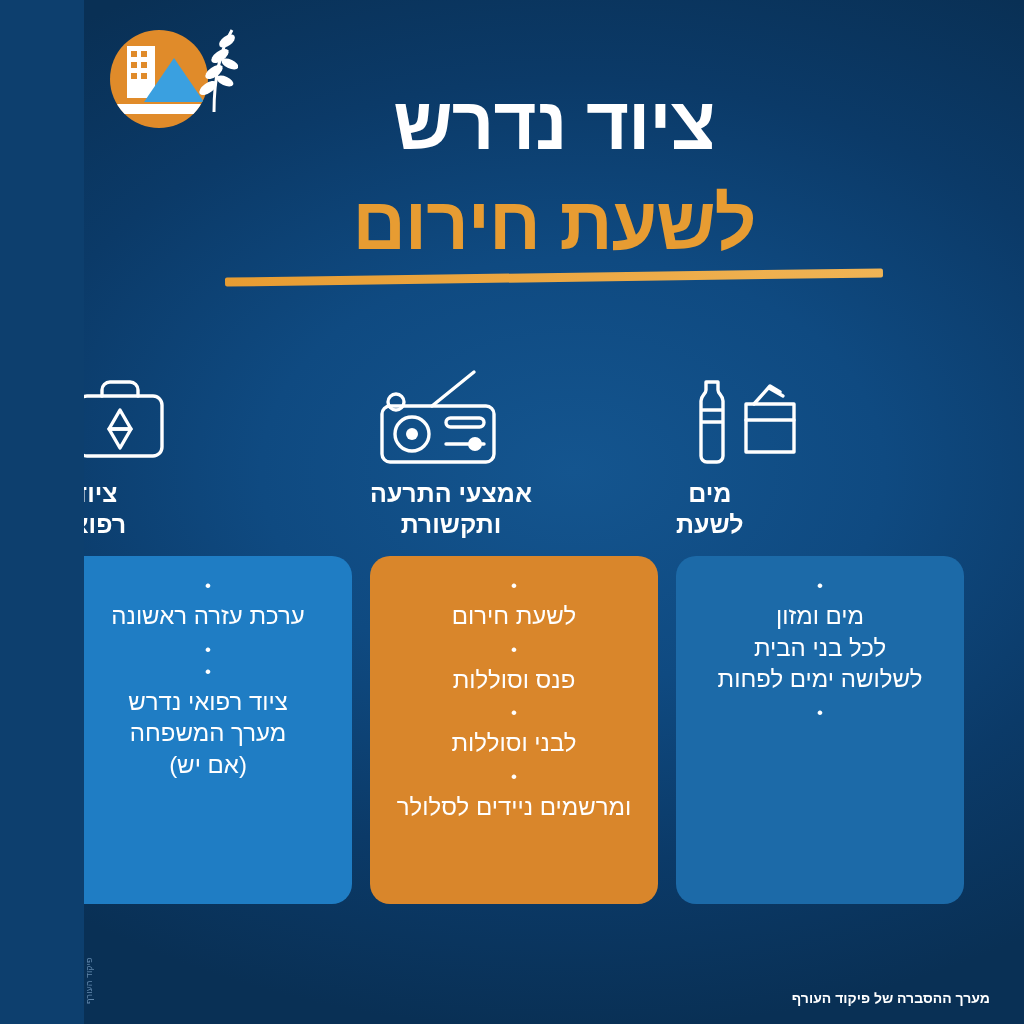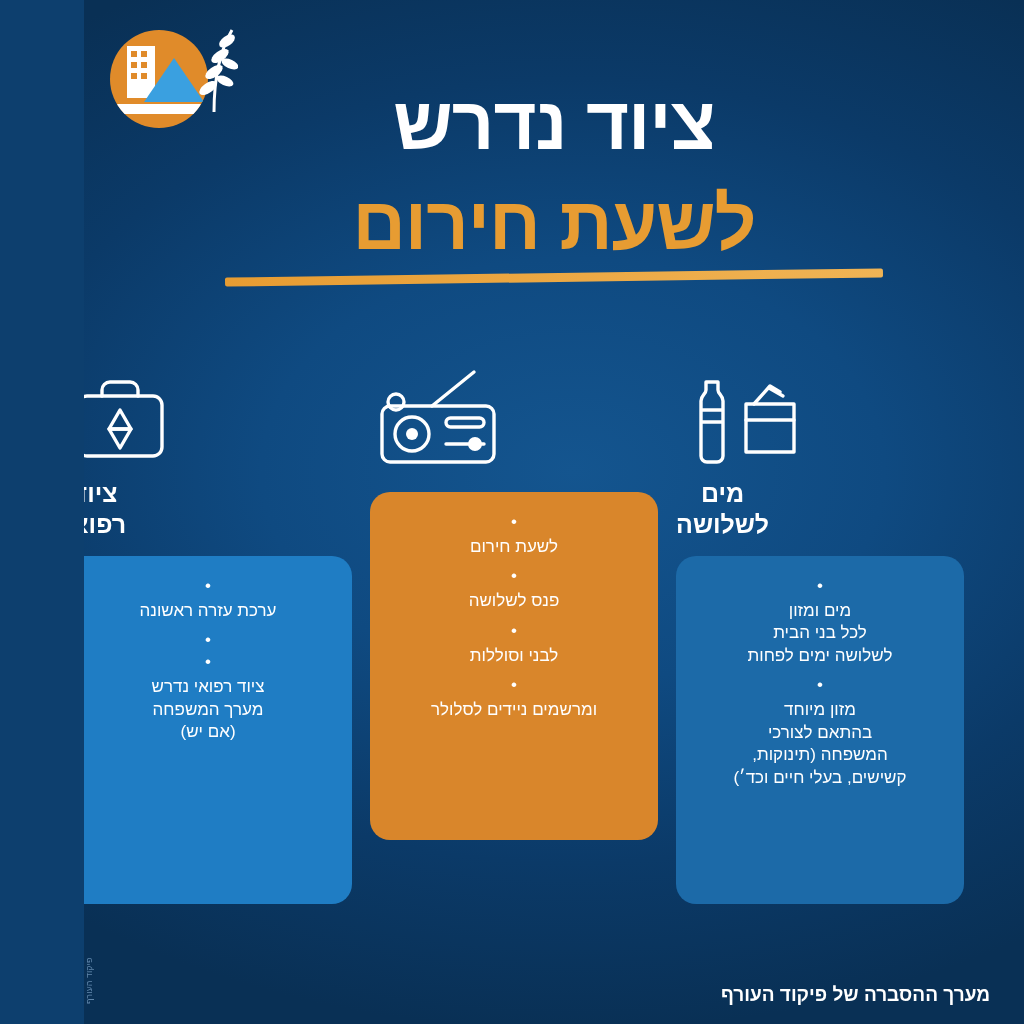--- a/index.html
+++ b/index.html
@@ -157,34 +157,34 @@
   .card.orange{ background: #d9862b; }
   .card.blue2 { background: #1c6aa8; }
   .bullet-dot {
     color: #ffffff;
     font-size: 17px;
     line-height: 12px;
     margin: 2px 0 8px;
   }
   .bullet-text {
     color: #ffffff;
-    font-size: 17px;
+    font-size: 24px;
     line-height: 1.32;
     text-align: center;
     white-space: pre-line;
     margin-bottom: 10px;
   }
   .bullet-text:last-child { margin-bottom: 0; }
   
   .footer-credit {
     position: absolute;
     bottom: 18px;
     right: 34px;
     color: #ffffff;
-    font-size: 19px;
+    font-size: 14px;
     font-weight: bold;
   }
   .footer-side {
     position: absolute;
     bottom: 20px;
     left: 10px;
     color: #5f86ab;
     font-size: 9px;
     transform: rotate(-90deg);
     transform-origin: left bottom;
@@ -236,54 +236,52 @@
             <path d="M26 38 h20"></path>
             <path d="M26 50 h20"></path>
             <path d="M70 32 h48 v48 h-48 z"></path>
             <path d="M70 48 h48"></path>
             <path d="M78 32 l16 -18 l10 6"></path>
             <path d="M93 16 l14 8"></path>
           </g>
         </svg>
       </div>
       <div class="col-title">מים
-לשלושה</div>
+לשעת</div>
       <div class="card blue2">
         <div class="bullet-dot">•</div>
         <div class="bullet-text">מים ומזון
 לכל בני הבית
 לשלושה ימים לפחות</div>
         <div class="bullet-dot">•</div>
-        <div class="bullet-text">מזון מיוחד
-בהתאם לצורכי
-המשפחה (תינוקות,
-קשישים, בעלי חיים וכד׳)</div>
       </div>
     </div>
 
     <div class="col">
       <div class="col-icon">
         <svg width="140" height="108" viewBox="0 0 140 108">
           <g stroke="#ffffff" stroke-width="3.4" fill="none" stroke-linejoin="round" stroke-linecap="round">
             <path d="M62 38 L104 4"></path>
             <rect x="12" y="38" width="112" height="56" rx="8"></rect>
             <circle cx="42" cy="66" r="17"></circle>
             <circle cx="42" cy="66" r="6" fill="#ffffff" stroke="none"></circle>
             <rect x="76" y="50" width="38" height="9" rx="4.5"></rect>
             <path d="M76 76 h38"></path>
             <circle cx="105" cy="76" r="7" fill="#ffffff" stroke="none"></circle>
             <circle cx="26" cy="34" r="8"></circle>
           </g>
         </svg>
       </div>
+      <div class="col-title">אמצעי התרעה
+ותקשורת</div>
       <div class="card orange">
         <div class="bullet-dot">•</div>
         <div class="bullet-text">לשעת חירום</div>
         <div class="bullet-dot">•</div>
-        <div class="bullet-text">פנס לשלושה</div>
+        <div class="bullet-text">פנס וסוללות</div>
         <div class="bullet-dot">•</div>
         <div class="bullet-text">לבני וסוללות</div>
         <div class="bullet-dot">•</div>
         <div class="bullet-text">ומרשמים ניידים לסלולר</div>
       </div>
     </div>
 
     <div class="col">
       <div class="col-icon">
         <svg width="112" height="100" viewBox="0 0 112 100">

